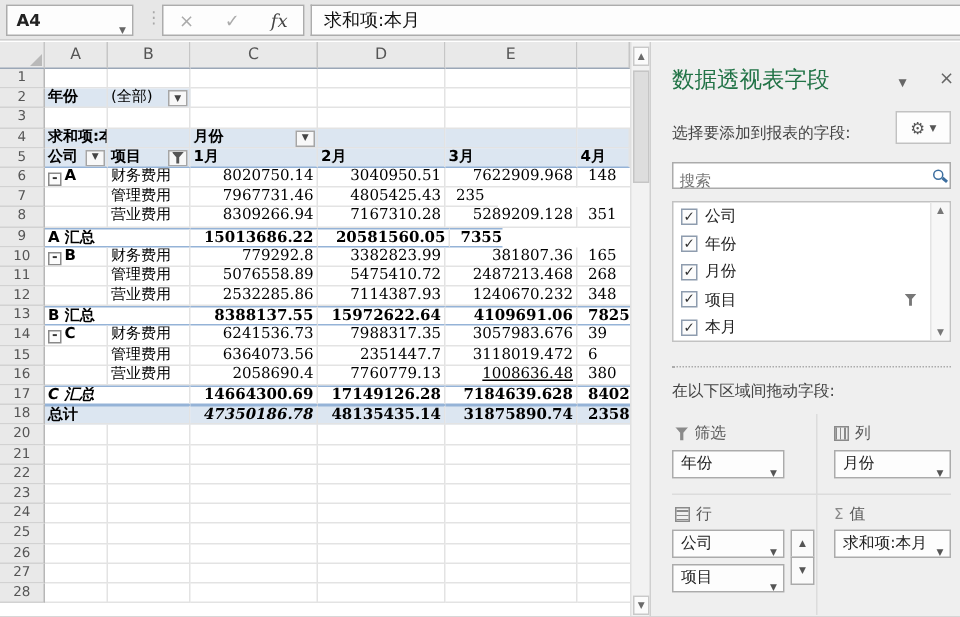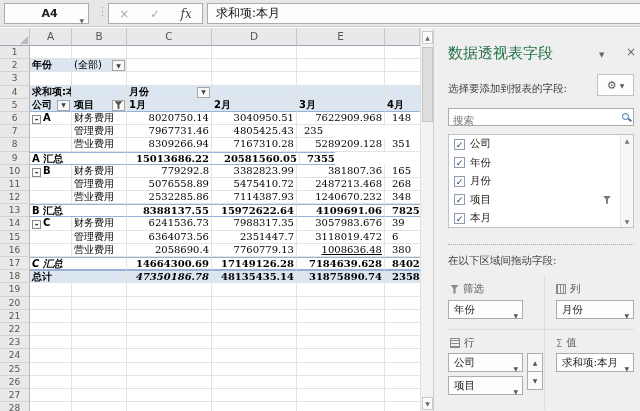--- a/index.html
+++ b/index.html
@@ -3,21 +3,21 @@
 <meta charset="utf-8">
 <style>
   * { box-sizing: border-box; margin:0; padding:0; }
   body { background:#888; }
   .app { position:relative; width:640px; height:411px; background:#fff; overflow:hidden;
          font-family:"DejaVu Sans","Liberation Sans",sans-serif; cursor:default; }
 
   
   .topbar { position:absolute; left:0; top:0; width:640px; height:27px; background:#E7E7E7; border-bottom:1px solid #CFCFCF; }
   .namebox { position:absolute; left:4px; top:3px; width:85px; height:21px; background:#FDFDFD; border:1px solid #ACACAC;
-             font-size:11px; color:#222; line-height:19px; padding-left:6px; font-weight:bold;text-align:center; }
+             font-size:11px; color:#222; line-height:19px; padding-left:6px; font-weight:bold; }
   .namebox .caret { position:absolute; right:4px; top:7px; font-size:6px; color:#666; font-weight:normal; }
   .nb-dots { position:absolute; left:97px; top:5px; font-size:11px; color:#A8A8A8; }
   .fxbox { position:absolute; left:108px; top:3px; width:95px; height:21px; background:#FDFDFD; border:1px solid #ACACAC;
            display:flex; align-items:center; justify-content:space-around; }
   .fxbox .x { color:#ABABAB; font-size:12px; }
   .fxbox .ck { color:#ABABAB; font-size:12px; }
   .fxbox .fx { color:#444; font-size:12px; font-style:italic; font-family:"DejaVu Serif",serif; }
   .fbar { position:absolute; left:207px; top:3px; width:433px; height:21px; background:#FDFDFD; border:1px solid #ACACAC; border-right:none;
           font-size:12px; color:#111; line-height:19px; padding-left:8px; }
 
@@ -291,29 +291,20 @@
         </div>
         <div class="r grand">
           <span class="rn">18</span>
           <div class="cell bold" style="width: 97px;">总计</div>
           <div class="cell num" style="width: 85px; font-style: italic;">47350186.78</div>
           <div class="cell num" style="width: 85px;">48135435.14</div>
           <div class="cell num" style="width: 88px;">31875890.74</div>
           <div class="cell num fcol" style="width: 35px;">2358</div>
         </div>
         <div class="r">
-          <span class="rn">19</span>
-          <div class="cell" style="width: 42px;"></div>
-          <div class="cell" style="width: 55px;"></div>
-          <div class="cell" style="width: 85px;"></div>
-          <div class="cell" style="width: 85px;"></div>
-          <div class="cell" style="width: 88px;"></div>
-          <div class="cell fcol" style="width: 35px;"></div>
-        </div>
-        <div class="r">
           <span class="rn">20</span>
           <div class="cell" style="width: 42px;"></div>
           <div class="cell" style="width: 55px;"></div>
           <div class="cell" style="width: 85px;"></div>
           <div class="cell" style="width: 85px;"></div>
           <div class="cell" style="width: 88px;"></div>
           <div class="cell fcol" style="width: 35px;"></div>
         </div>
         <div class="r">
           <span class="rn">21</span>

